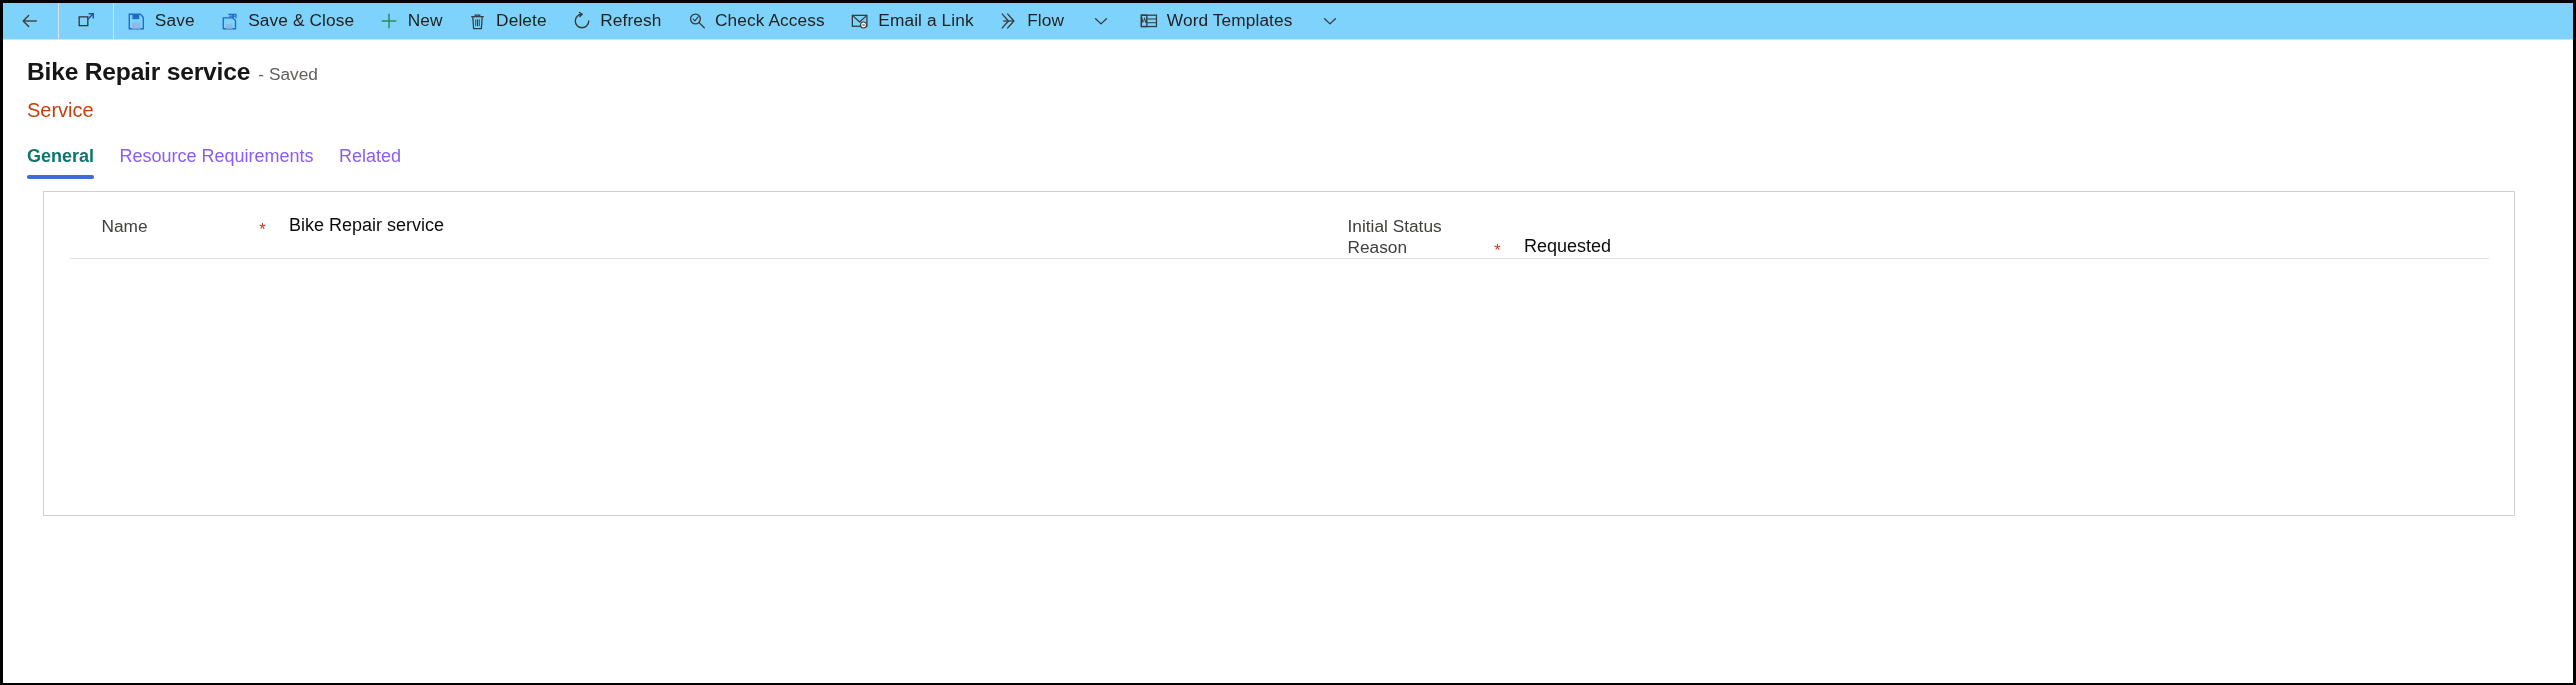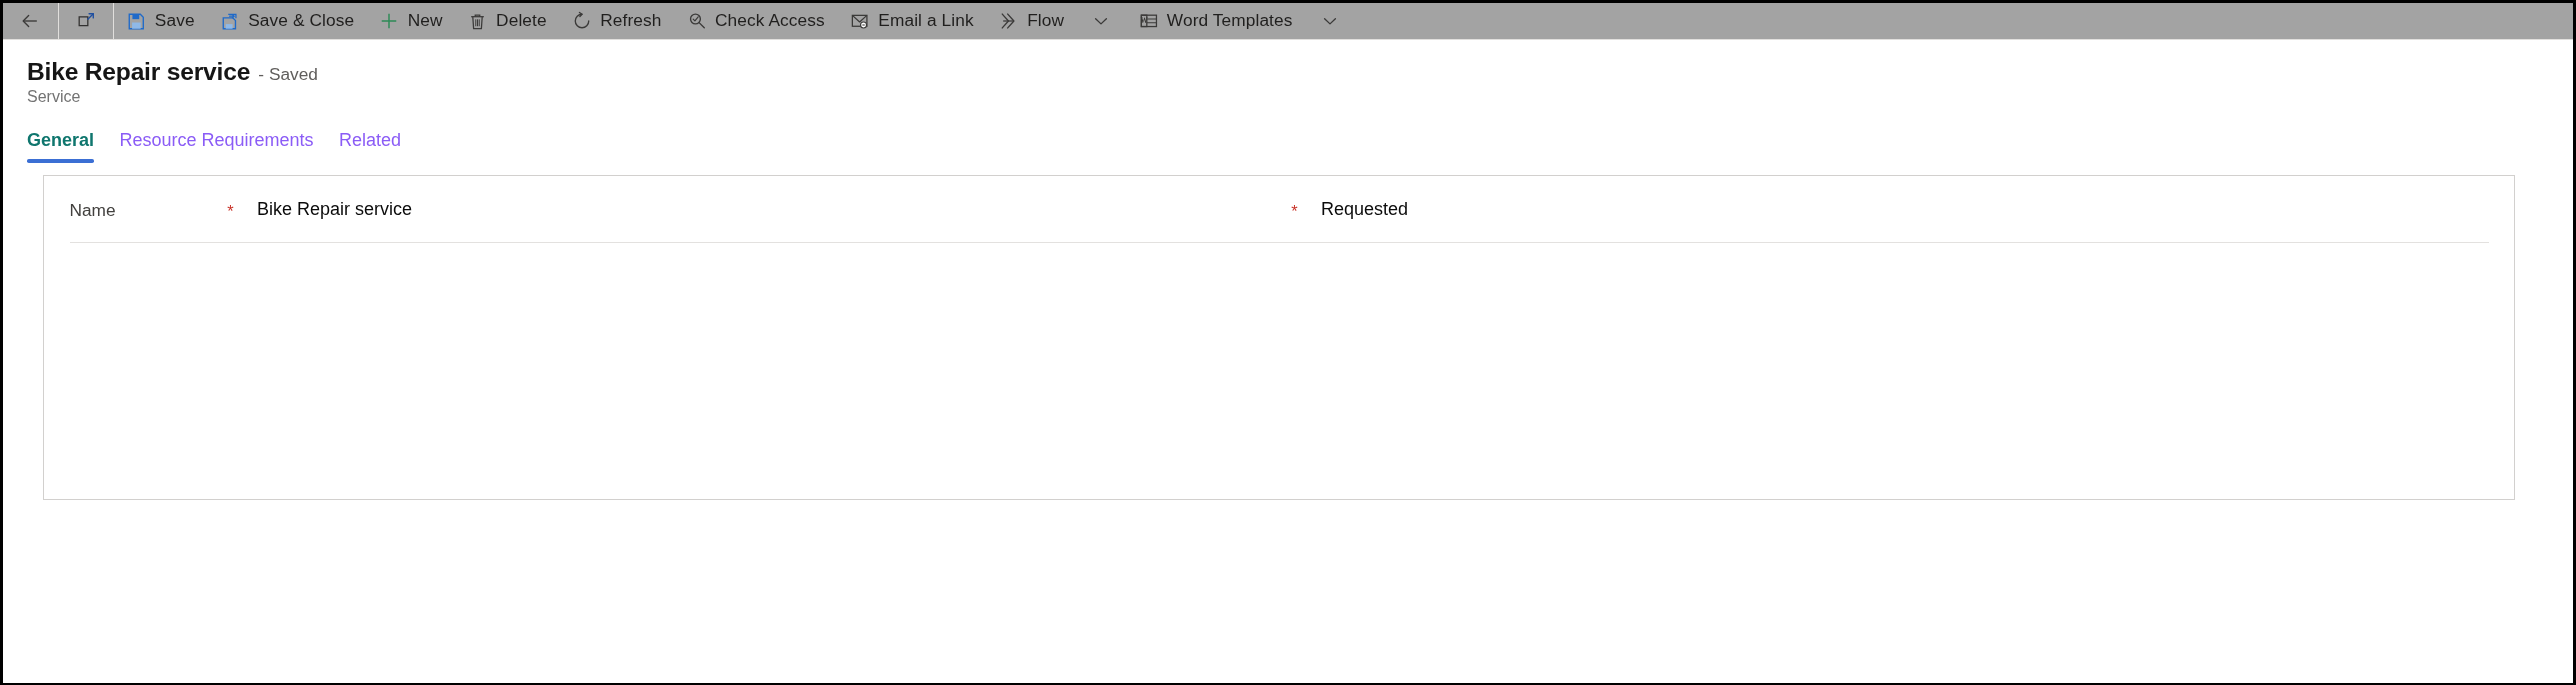--- a/index.html
+++ b/index.html
@@ -21,21 +21,21 @@
     border: 3.6px solid #000000;
     overflow: hidden;
   }
 
   
   .commandbar {
     position: relative;
     height: 36px;
     display: flex;
     align-items: stretch;
-    background: #a3a3a3;
+    background: #7dd3fc;
     border-bottom: 0.9px solid #e1dfdd;
     text-align: center;
   }
   .cb-btn {
     display: flex;
     align-items: center;
     gap: 8.2px;
     padding: 0 12.7px;
     cursor: pointer;
     white-space: nowrap;
@@ -84,23 +84,23 @@
     letter-spacing: -0.2px;
     line-height: 1.1;
   }
   .rec-saved {
     font-size: 17.3px;
     color: #605e5c;
     letter-spacing: 0;
     text-align: right;
   }
   .rec-entity {
-    margin-top: 3px;
-    font-size: 16px;
-    color: #737373;
+    margin-top: 14px;
+    font-size: 20px;
+    color: #c2410c;
   }
 
   
   .tabs {
     display: flex;
     align-items: flex-end;
     gap: 0;
     padding-left: 24px;
     margin-top: 18px;
   }
@@ -139,22 +139,23 @@
     border-bottom: 0.9px solid #e3e1df;
     margin: 0 25.5px;
     box-sizing: border-box;
   }
   .form-row.r1 { height: 67px; }
   .form-row.r2 { height: 191px; }
   .form-row.last { border-bottom: none; height: 64px; }
 
   .field {
     display: flex;
-    align-items: center;
+    align-items: flex-end;
     flex: 0 0 auto;
+    margin-left: 32px;
   }
   .field.left  { width: 1214px; }
   .field.right { width: 910px; }
 
   .f-label {
     font-size: 17.3px;
     color: #42403e;
     padding-top: 24px;
     width: 150px;
     flex: none;
@@ -351,20 +352,21 @@
 
   <div class="card">
 
     <div class="form-row r1">
       <div class="field left">
         <div class="f-label">Name</div>
         <div class="f-req">*</div>
         <div class="f-val">Bike Repair service</div>
       </div>
       <div class="field right">
+        <div class="f-label wide">Initial Status Reason</div>
         <div class="f-req">*</div>
         <div class="f-val">Requested</div>
       </div>
     </div>
 
 
     <div class="form-row last"></div>
 
   </div>
 

